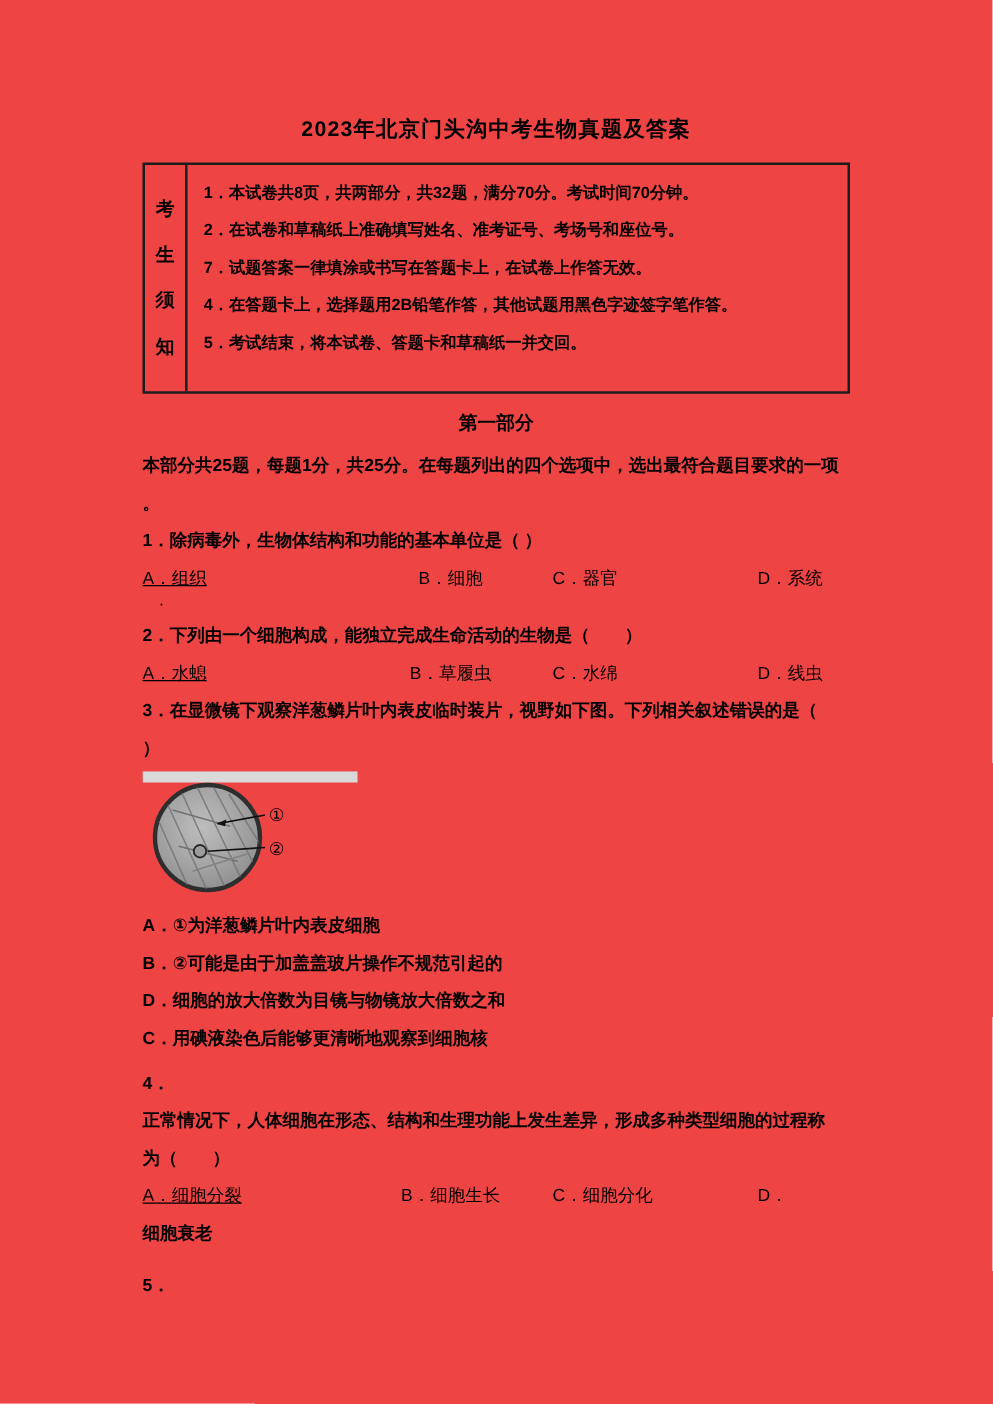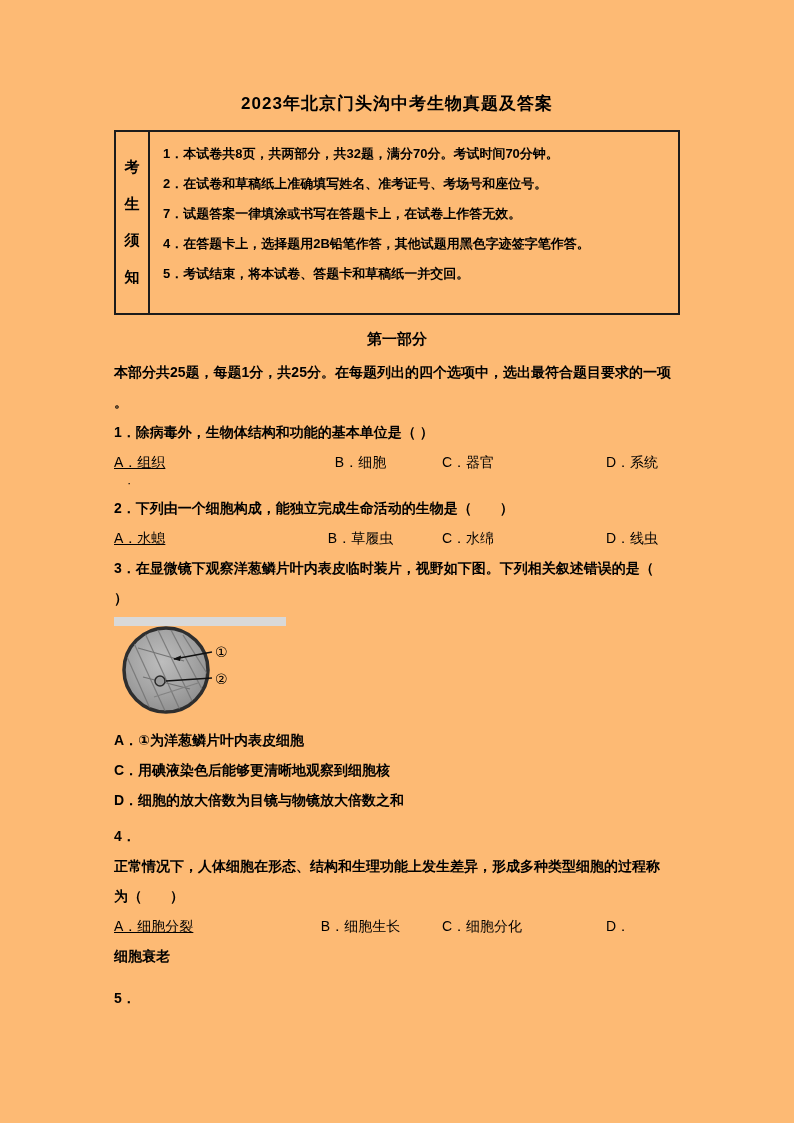--- a/index.html
+++ b/index.html
@@ -3,21 +3,21 @@
 <meta charset="utf-8">
 <style>
   * { box-sizing: border-box; margin: 0; padding: 0; }
   html, body { background: #ffffff; }
   body {
     width: 794px; height: 1123px;
     position: relative;
     font-family: "Liberation Sans", "DejaVu Sans", sans-serif;
     color: #000;
   }
-  .page { position: absolute; inset: 0; background: #fdba74; overflow: hidden; }
+  .page { position: absolute; inset: 0; background: #ef4444; overflow: hidden; }
   .content { position: absolute; left: 114px; top: 90px; width: 566px; font-size: 14px; }
 
   .title {
     text-align: center; font-size: 17px; font-weight: bold;
     letter-spacing: 1px; margin: 2px 0 15px 0;
   }
 
   .notice { display: flex; border: 2px solid #1c1c1c; }
   .notice-label {
     width: 34px; border-right: 2px solid #1c1c1c;
@@ -125,22 +125,23 @@
         <circle cx="46" cy="64" r="5" fill="#9c9c9c" stroke="#2a2a2a" stroke-width="1.5"></circle>
         <line x1="60" y1="42" x2="98" y2="35" stroke="#111" stroke-width="1.4"></line>
         <polygon points="59,42 67,38.5 66,44" fill="#111"></polygon>
         <line x1="52" y1="64" x2="98" y2="61" stroke="#111" stroke-width="1.4"></line>
       </svg>
       <span class="fig-label l1">①</span>
       <span class="fig-label l2">②</span>
     </div>
 
     <div class="line">A．①为洋葱鳞片叶内表皮细胞</div>
+    <div class="line">B．②可能是由于加盖盖玻片操作不规范引起的</div>
+    <div class="line">D．细胞的放大倍数为目镜与物镜放大倍数之和</div>
     <div class="line">C．用碘液染色后能够更清晰地观察到细胞核</div>
-    <div class="line">D．细胞的放大倍数为目镜与物镜放大倍数之和</div>
 
     <div class="line q4-number">4．</div>
     <div class="line">正常情况下，人体细胞在形态、结构和生理功能上发生差异，形成多种类型细胞的过程称</div>
     <div class="line">为（　　）</div>
     <div class="opt-row">
       <span class="o1">A．细胞分裂</span>
       <span class="o2">B．细胞生长</span>
       <span class="o3">C．细胞分化</span>
       <span class="o4">D．</span>
     </div>

